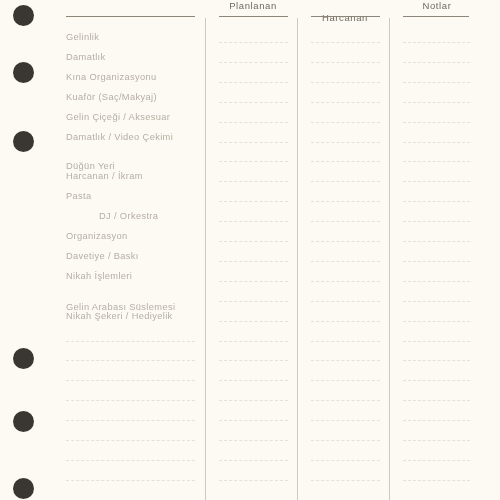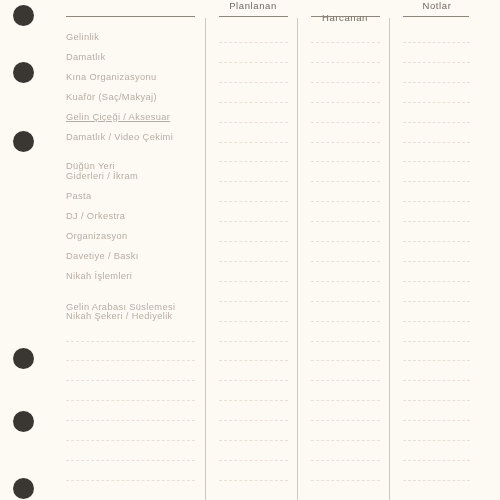--- a/index.html
+++ b/index.html
@@ -133,41 +133,41 @@
       <div class="dash dash-spent" style="top: 61.9px;"></div>
       <div class="dash dash-notes" style="top: 61.9px;"></div>
       <div class="item-label" style="top: 72.8px;">Kına Organizasyonu</div>
       <div class="dash dash-plan" style="top: 81.8px;"></div>
       <div class="dash dash-spent" style="top: 81.8px;"></div>
       <div class="dash dash-notes" style="top: 81.8px;"></div>
       <div class="item-label" style="top: 92.7px;">Kuaför (Saç/Makyaj)</div>
       <div class="dash dash-plan" style="top: 101.7px;"></div>
       <div class="dash dash-spent" style="top: 101.7px;"></div>
       <div class="dash dash-notes" style="top: 101.7px;"></div>
-      <div class="item-label" style="top: 112.6px; text-decoration: underline;">Gelin Çiçeği / Aksesuar</div>
+      <div class="item-label" style="top: 112.6px;">Gelin Çiçeği / Aksesuar</div>
       <div class="dash dash-plan" style="top: 121.6px;"></div>
       <div class="dash dash-spent" style="top: 121.6px;"></div>
       <div class="dash dash-notes" style="top: 121.6px;"></div>
       <div class="item-label" style="top: 132.5px;">Damatlık / Video Çekimi</div>
       <div class="dash dash-plan" style="top: 141.5px;"></div>
       <div class="dash dash-spent" style="top: 141.5px;"></div>
       <div class="dash dash-notes" style="top: 141.5px;"></div>
       <div class="item-label" style="top: 162px;">Düğün Yeri</div>
       <div class="dash dash-plan" style="top: 161.4px;"></div>
       <div class="dash dash-spent" style="top: 161.4px;"></div>
       <div class="dash dash-notes" style="top: 161.4px;"></div>
-      <div class="item-label" style="top: 172.3px;">Giderleri / İkram</div>
+      <div class="item-label" style="top: 172.3px;">Harcanan / İkram</div>
       <div class="dash dash-plan" style="top: 181.3px;"></div>
       <div class="dash dash-spent" style="top: 181.3px;"></div>
       <div class="dash dash-notes" style="top: 181.3px;"></div>
       <div class="item-label" style="top: 192.2px;">Pasta</div>
       <div class="dash dash-plan" style="top: 201.2px;"></div>
       <div class="dash dash-spent" style="top: 201.2px;"></div>
       <div class="dash dash-notes" style="top: 201.2px;"></div>
-      <div class="item-label" style="top: 212.1px;">DJ / Orkestra</div>
+      <div class="item-label" style="top: 212.1px; margin-left: 33px;">DJ / Orkestra</div>
       <div class="dash dash-plan" style="top: 221.1px;"></div>
       <div class="dash dash-spent" style="top: 221.1px;"></div>
       <div class="dash dash-notes" style="top: 221.1px;"></div>
       <div class="item-label" style="top: 232px;">Organizasyon</div>
       <div class="dash dash-plan" style="top: 241px;"></div>
       <div class="dash dash-spent" style="top: 241px;"></div>
       <div class="dash dash-notes" style="top: 241px;"></div>
       <div class="item-label" style="top: 251.9px;">Davetiye / Baskı</div>
       <div class="dash dash-plan" style="top: 260.9px;"></div>
       <div class="dash dash-spent" style="top: 260.9px;"></div>

